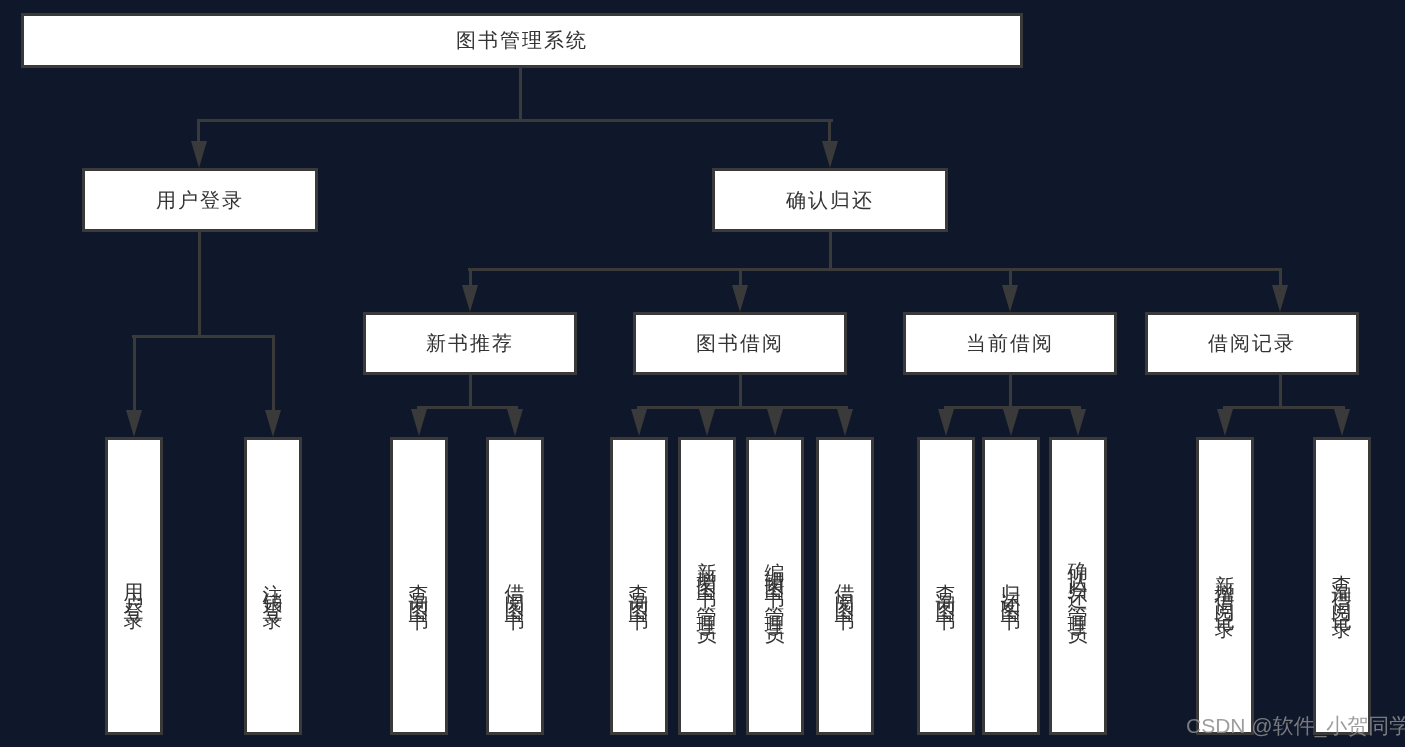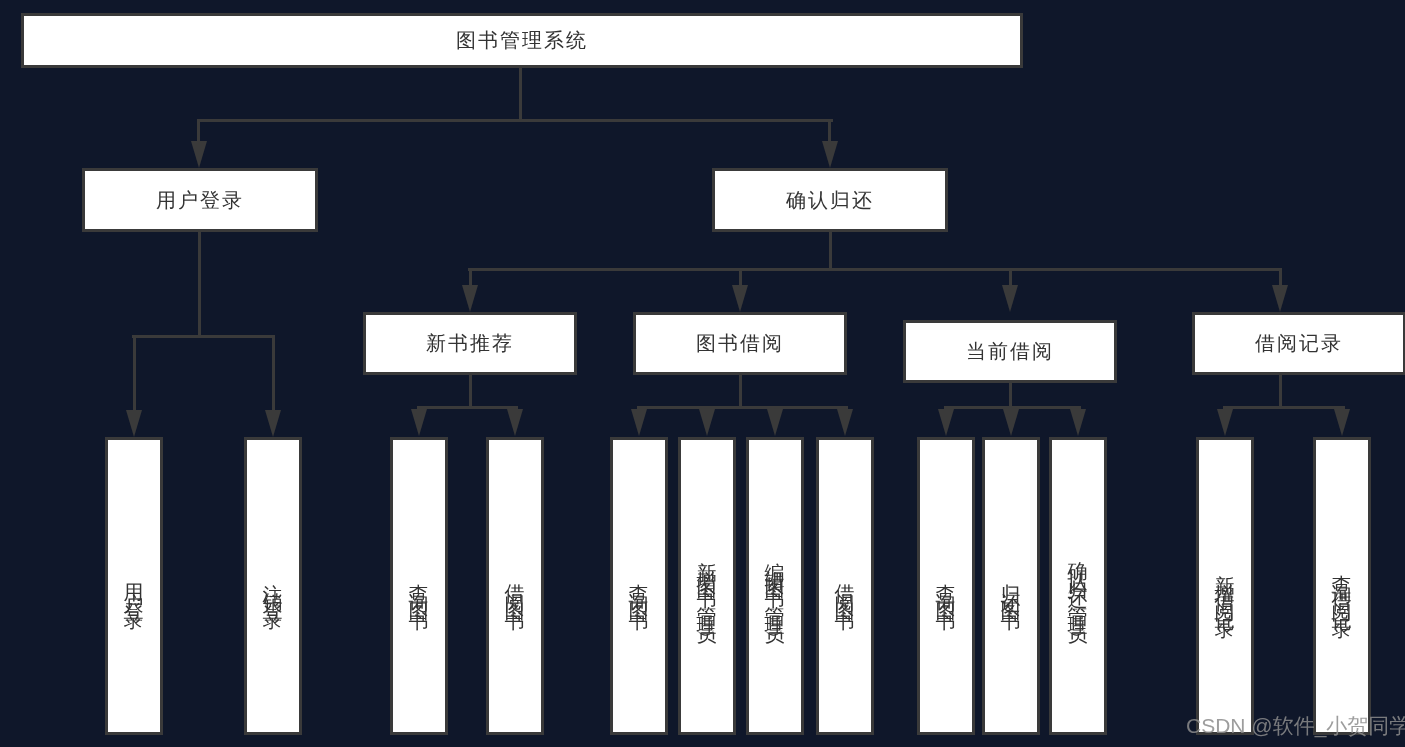--- a/index.html
+++ b/index.html
@@ -98,24 +98,24 @@
   <div class="box hbox" style="left:712px;top:168px;width:236px;height:64px">
     <span>确认归还</span>
   </div>
 
   <div class="box hbox" style="left:633px;top:312px;width:214px;height:63px">
     <span>图书借阅</span>
   </div>
   <div class="box hbox" style="left:363px;top:312px;width:214px;height:63px">
     <span>新书推荐</span>
   </div>
-  <div class="box hbox" style="left:903px;top:320px;width:214px;height:63px">
+  <div class="box hbox" style="left:903px;top:312px;width:214px;height:63px">
     <span>当前借阅</span>
   </div>
-  <div class="box hbox" style="left:1192px;top:312px;width:214px;height:63px">
+  <div class="box hbox" style="left:1145px;top:312px;width:214px;height:63px">
     <span>借阅记录</span>
   </div>
 
   <div class="box vbox" style="left:105px;top:437px;width:58px;height:298px">
     <span>用户登录</span>
   </div>
   <div class="box vbox" style="left:244px;top:437px;width:58px;height:298px">
     <span>注销登录</span>
   </div>
 

